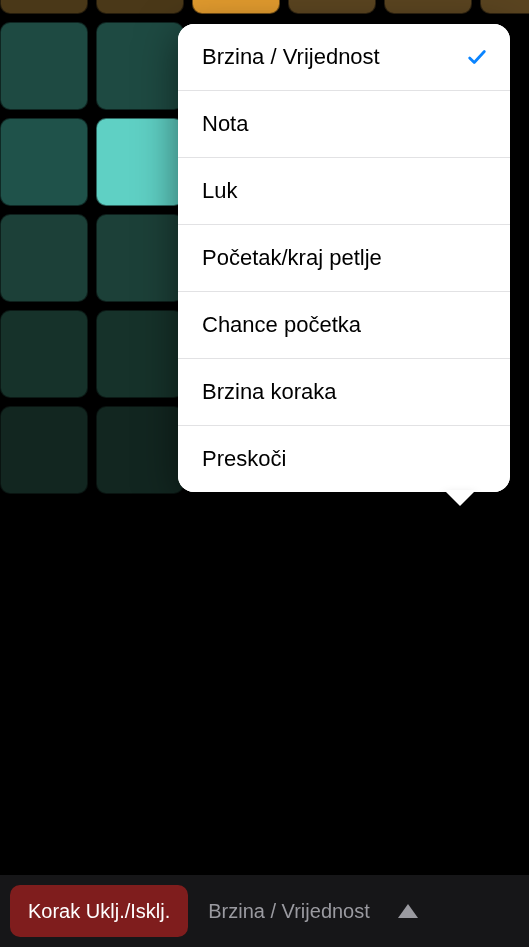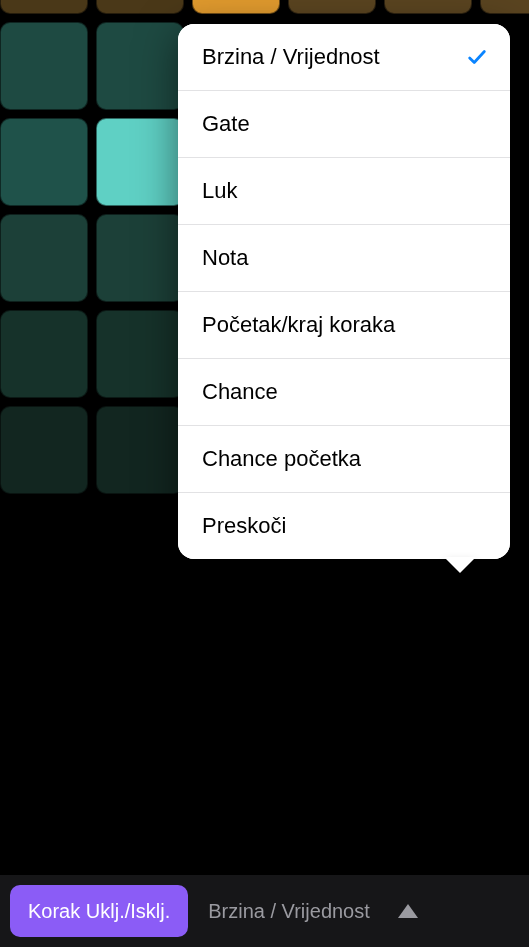--- a/index.html
+++ b/index.html
@@ -123,21 +123,21 @@
     height: 52px;
     border-radius: 10px;
     display: flex;
     align-items: center;
     justify-content: center;
     font-size: 20px;
     padding: 0 18px;
     white-space: nowrap;
   }
   .btn-primary {
-    background: #8b5cf6;
+    background: #7f1d1d;
     color: #fff;
     font-weight: 500;
   }
   .btn-secondary {
     background: transparent;
     color: #9a9aa0;
     flex: 1;
     justify-content: flex-start;
     padding-left: 10px;
   }
@@ -191,36 +191,33 @@
   <div class="popover-inner">
     <div class="menu-item">
       <span>Brzina / Vrijednost</span>
       <span class="check-icon">
         <svg viewBox="0 0 24 24" fill="none" stroke="#0a84ff" stroke-width="3" stroke-linecap="round" stroke-linejoin="round">
             <polyline points="4 13 9 18 20 6"></polyline>
           </svg>
       </span>
     </div>
     <div class="menu-item">
-      <span>Gate</span>
+      <span>Nota</span>
     </div>
     <div class="menu-item">
       <span>Luk</span>
     </div>
     <div class="menu-item">
-      <span>Nota</span>
-    </div>
-    <div class="menu-item">
-      <span>Početak/kraj koraka</span>
-    </div>
-    <div class="menu-item">
-      <span>Chance</span>
+      <span>Početak/kraj petlje</span>
     </div>
     <div class="menu-item">
       <span>Chance početka</span>
+    </div>
+    <div class="menu-item">
+      <span>Brzina koraka</span>
     </div>
     <div class="menu-item">
       <span>Preskoči</span>
     </div>
   </div>
   <div class="popover-arrow"></div>
 </div>
 
 <div class="toolbar">
   <div class="btn btn-primary">

